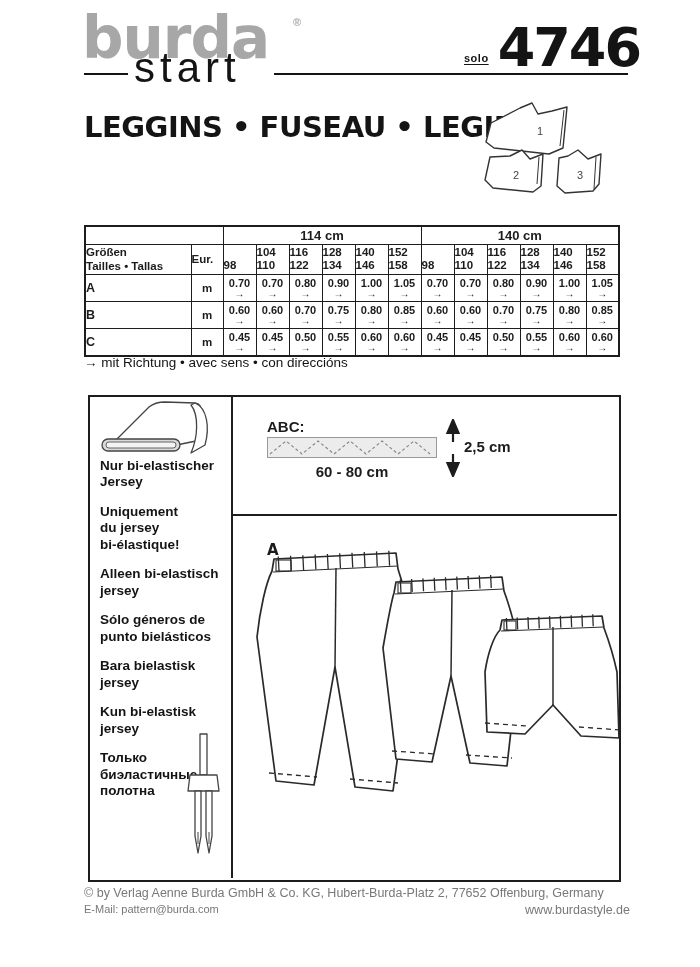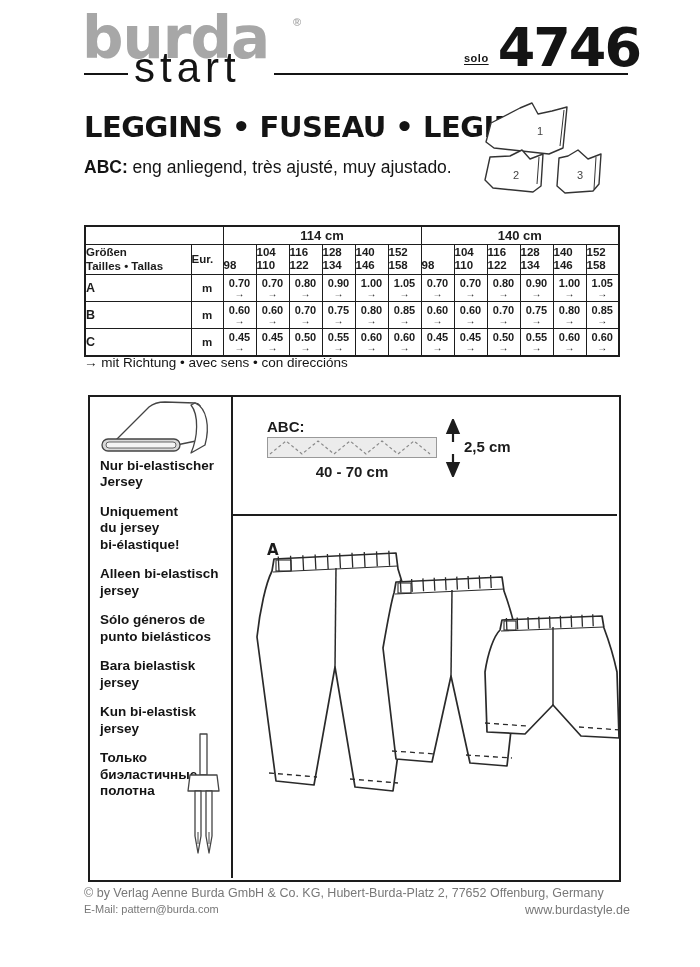--- a/index.html
+++ b/index.html
@@ -87,21 +87,20 @@
 
   <div class="brand-primary">burda</div>
   <div class="brand-reg">®</div>
   <div class="brand-secondary">start</div>
   <div class="rule-left"></div>
   <div class="rule-right"></div>
   <div class="edition">solo</div>
   <div class="pattern-number">4746</div>
 
   <div class="doc-title">LEGGINS • FUSEAU • LEGINS</div>
-  <div class="doc-sub"><b>ABC:</b><span> eng anliegend, très ajusté, muy ajustado.</span></div>
 
   <svg class="pieces-svg" width="142" height="100" viewBox="0 0 142 100">
     <g fill="#ffffff" stroke="#333" stroke-width="1.4" stroke-linejoin="round">
       <path d="M8,26 L3,45 L11,51 L66,57 L80,51 L84,10 L69,14 L55,17 L49,6 L37,11 Z"></path>
       <path d="M7,60 L2,83 L10,91 L50,95 L58,89 L60,57 L47,62 L39,53 L27,59 Z"></path>
       <path d="M76,61 L74,89 L82,96 L110,94 L116,87 L118,57 L105,62 L95,53 L85,59 Z"></path>
     </g>
     <g stroke="#333" stroke-width="1" fill="none">
       <path d="M77,49 L81,13"></path>
         <path d="M54,87 L56,60"></path>
@@ -396,21 +395,21 @@
         <line x1="23" y1="100" x2="23" y2="112"></line>
     </g>
   </svg>
 
   <div class="gauge-label">ABC:</div>
   <div class="gauge-strip">
     <svg width="168" height="19" viewBox="0 0 168 19">
       <polyline points="2,16 18,3 34,16 50,3 66,16 82,3 98,16 114,3 130,16 146,3 162,16" fill="none" stroke="#8a8a8a" stroke-width="1.2" stroke-dasharray="3 2.5"></polyline>
     </svg>
   </div>
-  <div class="gauge-width">40 - 70 cm</div>
+  <div class="gauge-width">60 - 80 cm</div>
   <svg class="gauge-arrow" width="18" height="58" viewBox="0 0 18 58">
     <g stroke="#1d1d1d" stroke-width="2.2" fill="#1d1d1d">
       <line x1="9" y1="12" x2="9" y2="23"></line>
       <polygon points="9,1 3.5,14 14.5,14"></polygon>
       <line x1="9" y1="35" x2="9" y2="46"></line>
       <polygon points="9,57 3.5,44 14.5,44"></polygon>
     </g>
   </svg>
   <div class="gauge-height">2,5 cm</div>
 

